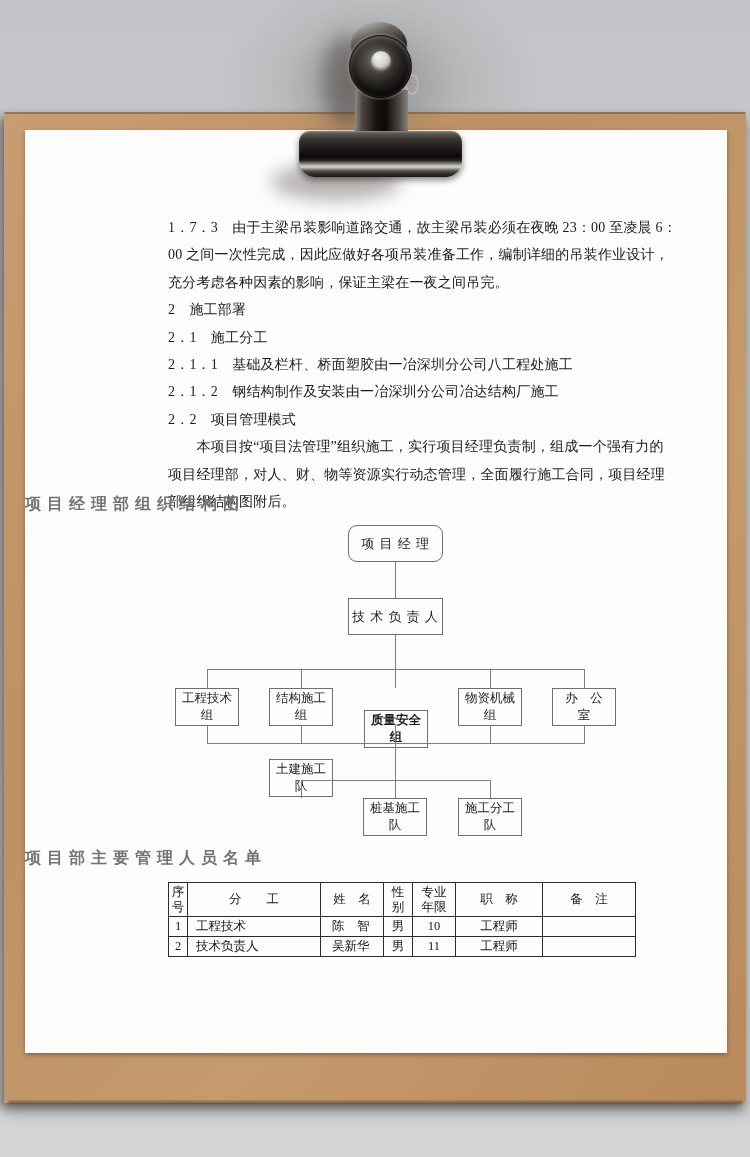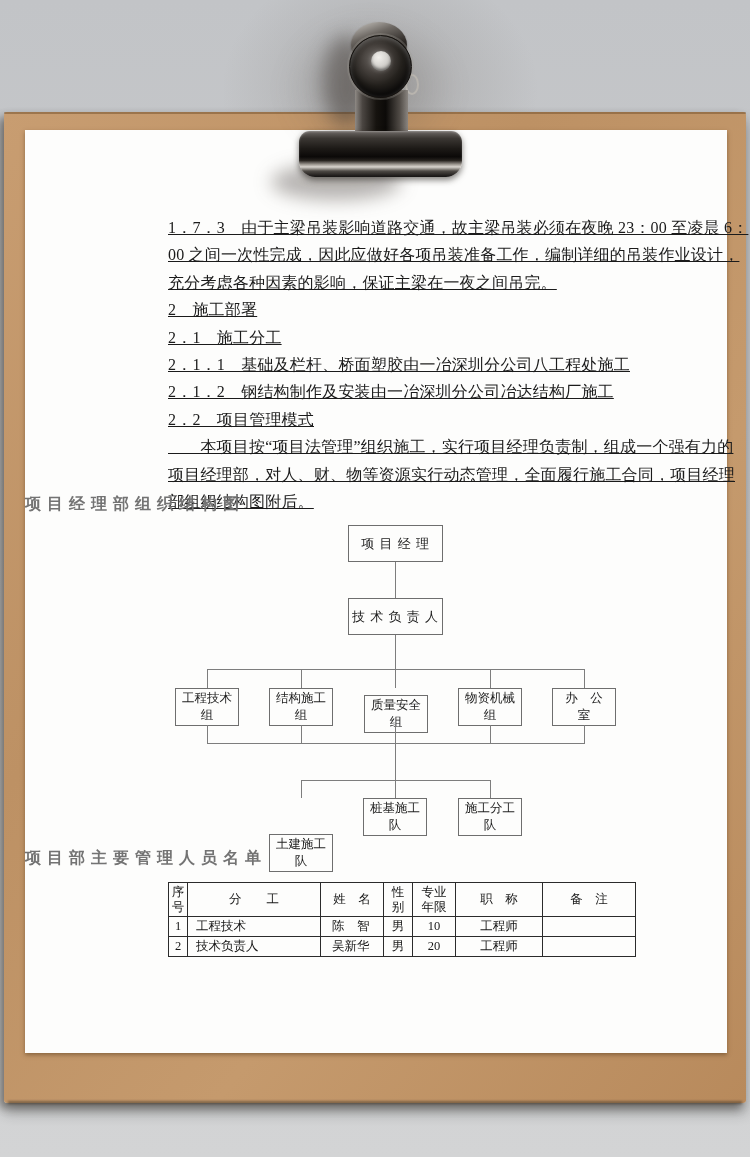--- a/index.html
+++ b/index.html
@@ -13,22 +13,22 @@
   
   .board{position:absolute;left:4px;top:112px;width:742px;height:991px;border-radius:3px;
     background:linear-gradient(128deg,#c89d71 0%,#bd9164 35%,#c59a6d 65%,#b88a5c 100%);
     box-shadow:-5px 5px 9px rgba(52,46,40,0.45), 0 9px 14px rgba(0,0,0,0.30);}
   .board-top-line{position:absolute;left:4px;top:112px;width:742px;height:2px;background:rgba(120,85,50,0.55);border-radius:2px;}
   .board-bottom-line{position:absolute;left:8px;top:1101px;width:734px;height:3px;background:rgba(70,55,38,0.55);filter:blur(1px);}
   
   .paper{position:absolute;left:25px;top:130px;width:702px;height:923px;background:#fdfdfc;
     box-shadow:0 2px 4px rgba(85,55,25,0.5);}
   
-  .doc-text{position:absolute;left:143px;top:84px;width:482px;font-size:16px;line-height:27.4px;
-    color:#1b1b1b;letter-spacing:0.2px;text-decoration:underline;}
+  .doc-text{position:absolute;left:143px;top:84px;width:482px;font-size:14px;line-height:27.4px;
+    color:#1b1b1b;letter-spacing:0.2px;}
   .doc-text div{white-space:nowrap;}
   .sec-title{position:absolute;left:0;width:100%;font-weight:bold;font-size:16px;
     color:#737373;letter-spacing:1px;white-space:nowrap;}
   
   .obox{position:absolute;border:1px solid #6e6e6e;background:#fdfdfc;color:#1d1d1d;
     display:flex;flex-direction:column;align-items:center;justify-content:center;text-align:center;}
   .obox.wide{width:93px;height:35px;font-size:13px;letter-spacing:1px;}
   .obox.small{width:62px;height:36px;font-size:12.5px;line-height:17px;}
   .hl,.vl{position:absolute;background:#7d7d7d;}
   .hl{height:1px;} .vl{width:1px;}
@@ -90,49 +90,49 @@
       <div>2．1．1　基础及栏杆、桥面塑胶由一冶深圳分公司八工程处施工</div>
       <div>2．1．2　钢结构制作及安装由一冶深圳分公司冶达结构厂施工</div>
       <div>2．2　项目管理模式</div>
       <div>　　本项目按“项目法管理”组织施工，实行项目经理负责制，组成一个强有力的</div>
       <div>项目经理部，对人、财、物等资源实行动态管理，全面履行施工合同，项目经理</div>
       <div>部组织结构图附后。</div>
     </div>
 
     <div class="sec-title" style="top:364px;">项 目 经 理 部 组 织 结 构 图</div>
 
-    <div class="obox wide" style="left:323px;top:395px;">
+    <div class="obox wide" style="left:323px;top:395px;border-radius:9px;">
       <span>项 目 经 理</span>
     </div>
     <div class="obox wide" style="left:323px;top:468px;text-align:center;">
       <span>技 术 负 责 人</span>
     </div>
 
     <div class="obox small" style="left:150px;top:558px;">
       <span>工程技术</span>
       <span>组</span>
     </div>
     <div class="obox small" style="left:244px;top:558px;">
       <span>结构施工</span>
       <span>组</span>
     </div>
-    <div class="obox small" style="left:339px;top:565px;">
+    <div class="obox small" style="left:339px;top:580px;font-weight:bold;">
       <span>质量安全</span>
       <span>组</span>
     </div>
     <div class="obox small" style="left:433px;top:558px;">
       <span>物资机械</span>
       <span>组</span>
     </div>
     <div class="obox small" style="left:527px;top:558px;">
       <span>办　公</span>
       <span>室</span>
     </div>
 
-    <div class="obox small" style="left:244px;top:704px;">
+    <div class="obox small" style="left:244px;top:629px;">
       <span>土建施工</span>
       <span>队</span>
     </div>
     <div class="obox small" style="left:338px;top:668px;text-align:right;">
       <span>桩基施工</span>
       <span>队</span>
     </div>
     <div class="obox small" style="left:433px;top:668px;">
       <span>施工分工</span>
       <span>队</span>
@@ -187,21 +187,21 @@
         <td>男</td>
         <td>10</td>
         <td>工程师</td>
         <td></td>
       </tr>
       <tr class="row">
         <td>2</td>
         <td class="al">技术负责人</td>
         <td class="nm">吴新华</td>
         <td>男</td>
-        <td>20</td>
+        <td>11</td>
         <td>工程师</td>
         <td></td>
       </tr>
     </tbody>
       </table>
   </div>
 
   <div class="clip">
     <div class="sh-wall-big"></div>
     <div class="sh-wall"></div>

